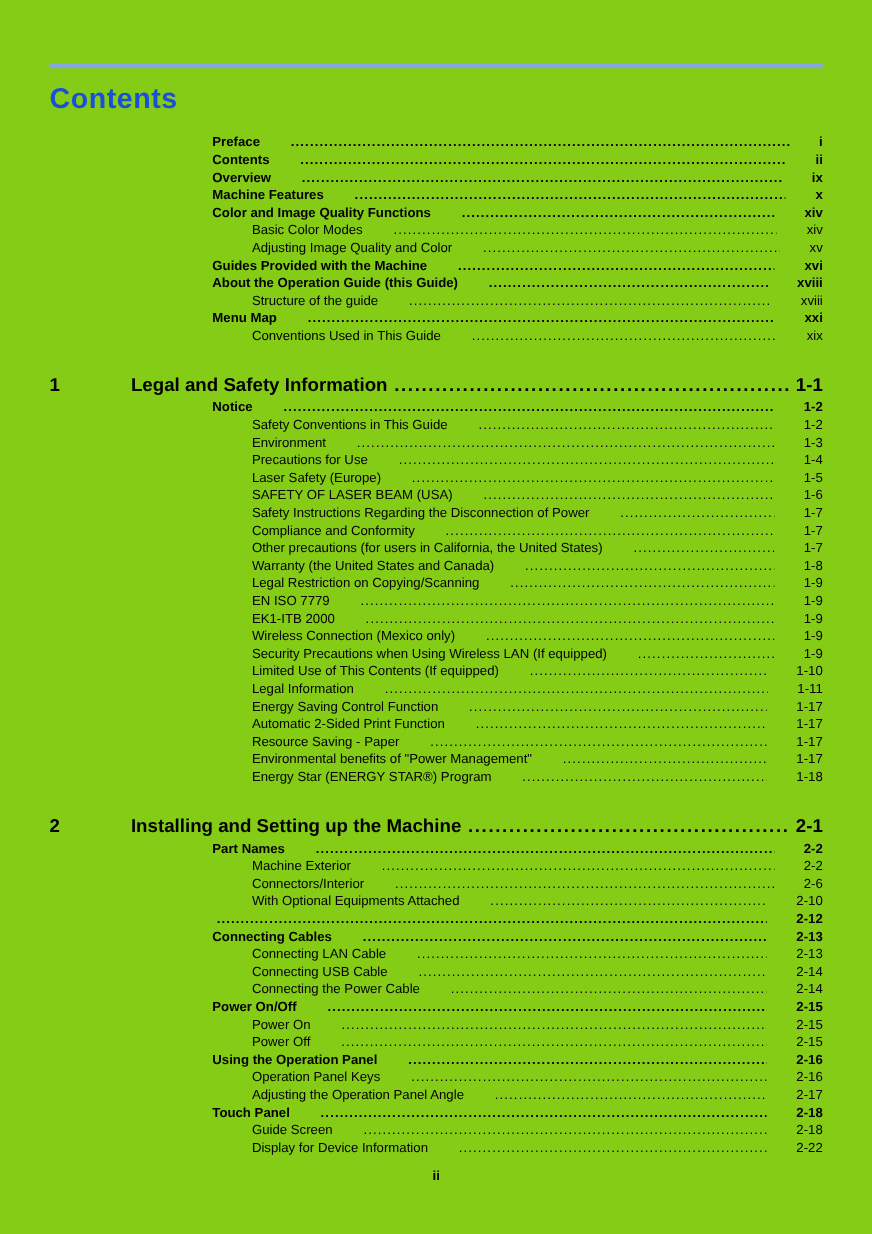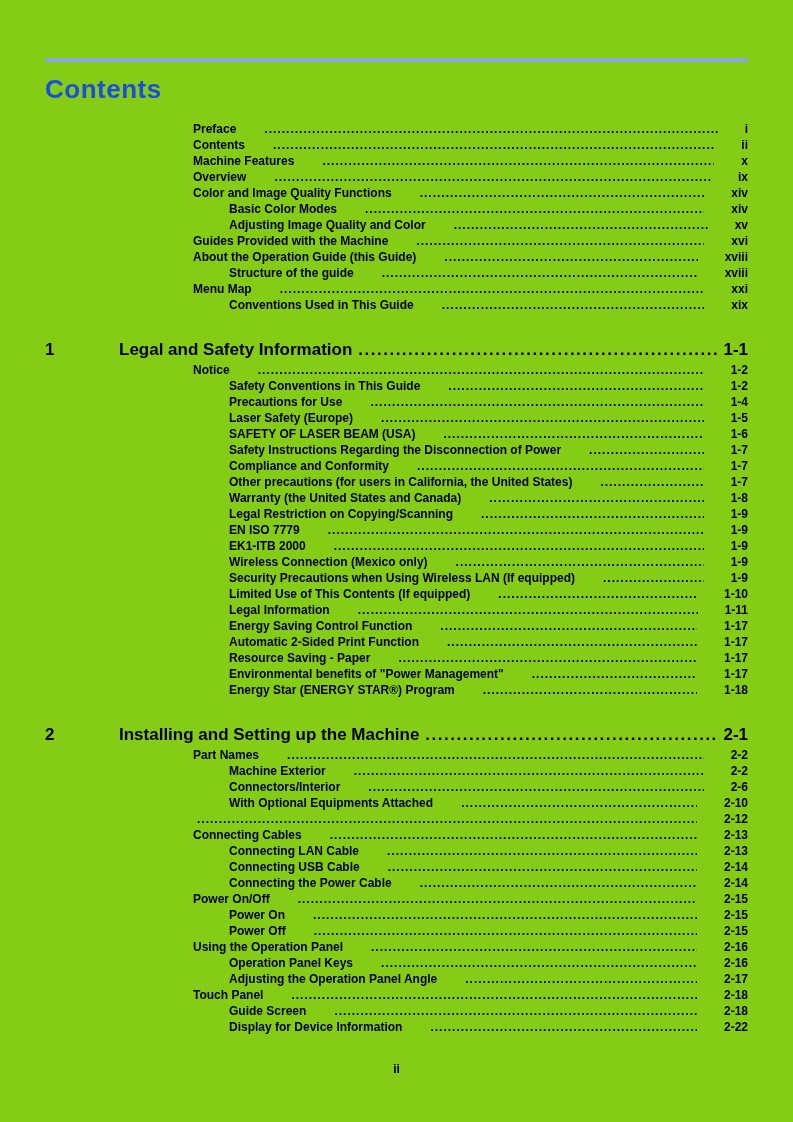--- a/index.html
+++ b/index.html
@@ -48,21 +48,21 @@
     overflow: hidden;
     white-space: nowrap;
     margin: 0 3px 0 4px;
   }
   .dots::after {
     content: "............................................................................................................................................................................................................................................................................";
     letter-spacing: 1px;
   }
   .entry .pageno { flex: none; }
   .lvl1 { font-weight: bold; padding-left: 148px; }
-  .lvl2 { font-weight: bold; padding-left: 184px; }
+  .lvl2 { font-weight: normal; padding-left: 184px; }
   .chapter { margin-top: 25px; }
   .chapter-heading {
     display: flex;
     align-items: baseline;
     font-size: 17px;
     line-height: 23px;
     font-weight: bold;
     white-space: nowrap;
   }
   .chapter-num { flex: none; width: 74px; }
@@ -91,28 +91,28 @@
           <span class="label">Preface</span>
           <span class="dots"></span>
           <span class="pageno">i</span>
         </div>
         <div class="entry lvl1">
           <span class="label">Contents</span>
           <span class="dots"></span>
           <span class="pageno">ii</span>
         </div>
         <div class="entry lvl1">
+          <span class="label">Overview</span>
+          <span class="dots"></span>
+          <span class="pageno">ix</span>
+        </div>
+        <div class="entry lvl1">
           <span class="label">Machine Features</span>
           <span class="dots"></span>
           <span class="pageno">x</span>
-        </div>
-        <div class="entry lvl1">
-          <span class="label">Overview</span>
-          <span class="dots"></span>
-          <span class="pageno">ix</span>
         </div>
         <div class="entry lvl1">
           <span class="label">Color and Image Quality Functions</span>
           <span class="dots"></span>
           <span class="pageno">xiv</span>
         </div>
         <div class="entry lvl2">
           <span class="label">Basic Color Modes</span>
           <span class="dots"></span>
           <span class="pageno">xiv</span>
@@ -161,20 +161,25 @@
               <span class="label">Notice</span>
               <span class="dots"></span>
               <span class="pageno">1-2</span>
             </div>
             <div class="entry lvl2">
               <span class="label">Safety Conventions in This Guide</span>
               <span class="dots"></span>
               <span class="pageno">1-2</span>
             </div>
             <div class="entry lvl2">
+              <span class="label">Environment</span>
+              <span class="dots"></span>
+              <span class="pageno">1-3</span>
+            </div>
+            <div class="entry lvl2">
               <span class="label">Precautions for Use</span>
               <span class="dots"></span>
               <span class="pageno">1-4</span>
             </div>
             <div class="entry lvl2">
               <span class="label">Laser Safety (Europe)</span>
               <span class="dots"></span>
               <span class="pageno">1-5</span>
             </div>
             <div class="entry lvl2">

